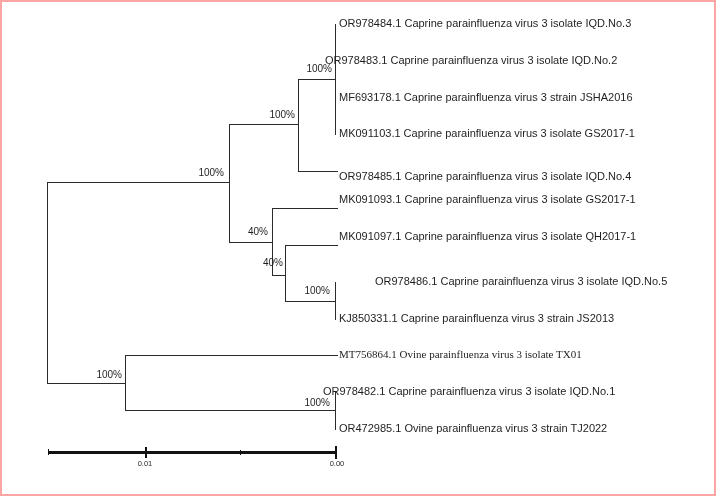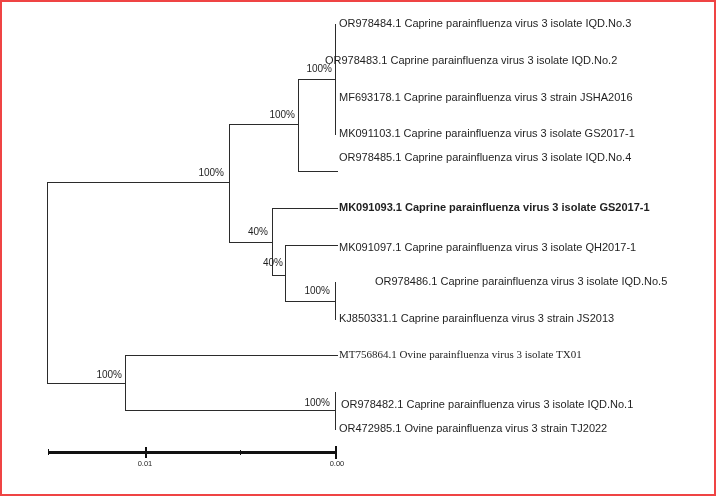--- a/index.html
+++ b/index.html
@@ -6,21 +6,21 @@
     margin: 0;
     padding: 0;
     background: #ffffff;
     font-family: "Liberation Sans", sans-serif;
   }
   #figure {
     position: relative;
     width: 716px;
     height: 496px;
     box-sizing: border-box;
-    border: 2px solid #ef4444;
+    border: 2px solid #fca5a5;
     background: #ffffff;
     overflow: hidden;
   }
   .hline, .vline {
     position: absolute;
     background: #2b2b2b;
   }
   .hline { height: 1px; }
   .vline { width: 1px; }
   .taxon {
@@ -79,27 +79,27 @@
       <div class="vline" style="left: 270px; top: 206px; height: 68px;"></div>
       <div class="vline" style="left: 283px; top: 243px; height: 57px;"></div>
       <div class="vline" style="left: 333px; top: 280px; height: 38px;"></div>
       <div class="vline" style="left: 45px; top: 180px; height: 202px;"></div>
       <div class="vline" style="left: 123px; top: 353px; height: 56px;"></div>
       <div class="vline" style="left: 333px; top: 390px; height: 38px;"></div>
       <div class="taxon" style="left: 337px; top: 15px;">OR978484.1 Caprine parainfluenza virus 3 isolate IQD.No.3</div>
       <div class="taxon" style="left: 323px; top: 52px;">OR978483.1 Caprine parainfluenza virus 3 isolate IQD.No.2</div>
       <div class="taxon" style="left: 337px; top: 89px;">MF693178.1 Caprine parainfluenza virus 3 strain JSHA2016</div>
       <div class="taxon" style="left: 337px; top: 125px;">MK091103.1 Caprine parainfluenza virus 3 isolate GS2017-1</div>
-      <div class="taxon" style="left: 337px; top: 149px;">OR978485.1 Caprine parainfluenza virus 3 isolate IQD.No.4</div>
-      <div class="taxon" style="left: 337px; top: 199px; font-weight: bold;">MK091093.1 Caprine parainfluenza virus 3 isolate GS2017-1</div>
-      <div class="taxon" style="left: 337px; top: 239px;">MK091097.1 Caprine parainfluenza virus 3 isolate QH2017-1</div>
+      <div class="taxon" style="left: 337px; top: 168px;">OR978485.1 Caprine parainfluenza virus 3 isolate IQD.No.4</div>
+      <div class="taxon" style="left: 337px; top: 191px;">MK091093.1 Caprine parainfluenza virus 3 isolate GS2017-1</div>
+      <div class="taxon" style="left: 337px; top: 228px;">MK091097.1 Caprine parainfluenza virus 3 isolate QH2017-1</div>
       <div class="taxon" style="left: 337px; top: 273px; margin-left: 36px;">OR978486.1 Caprine parainfluenza virus 3 isolate IQD.No.5</div>
       <div class="taxon" style="left: 337px; top: 310px;">KJ850331.1 Caprine parainfluenza virus 3 strain JS2013</div>
       <div class="taxon" style="left: 337px; top: 346px; font-family: Liberation Serif, serif;">MT756864.1 Ovine parainfluenza virus 3 isolate TX01</div>
-      <div class="taxon" style="left: 339px; top: 383px; margin-top: 13px;">OR978482.1 Caprine parainfluenza virus 3 isolate IQD.No.1</div>
+      <div class="taxon" style="left: 321px; top: 383px;">OR978482.1 Caprine parainfluenza virus 3 isolate IQD.No.1</div>
       <div class="taxon" style="left: 337px; top: 420px;">OR472985.1 Ovine parainfluenza virus 3 strain TJ2022</div>
       <div class="bootstrap" style="left: 290px; top: 63px;">100%</div>
       <div class="bootstrap" style="left: 253px; top: 109px;">100%</div>
       <div class="bootstrap" style="left: 182px; top: 167px;">100%</div>
       <div class="bootstrap" style="left: 226px; top: 226px;">40%</div>
       <div class="bootstrap" style="left: 241px; top: 257px;">40%</div>
       <div class="bootstrap" style="left: 288px; top: 285px;">100%</div>
       <div class="bootstrap" style="left: 80px; top: 369px;">100%</div>
       <div class="bootstrap" style="left: 288px; top: 397px;">100%</div>
     </div>

